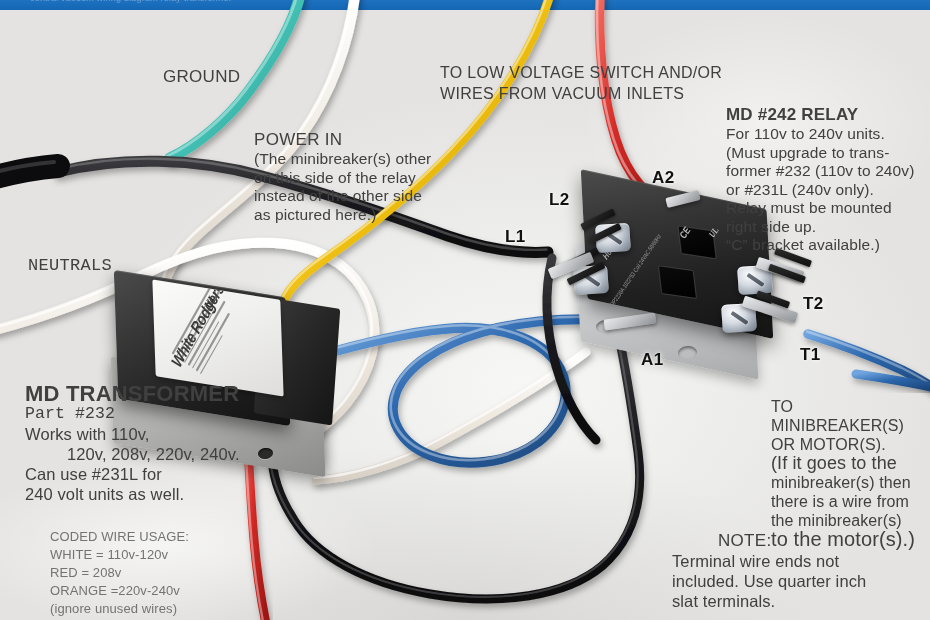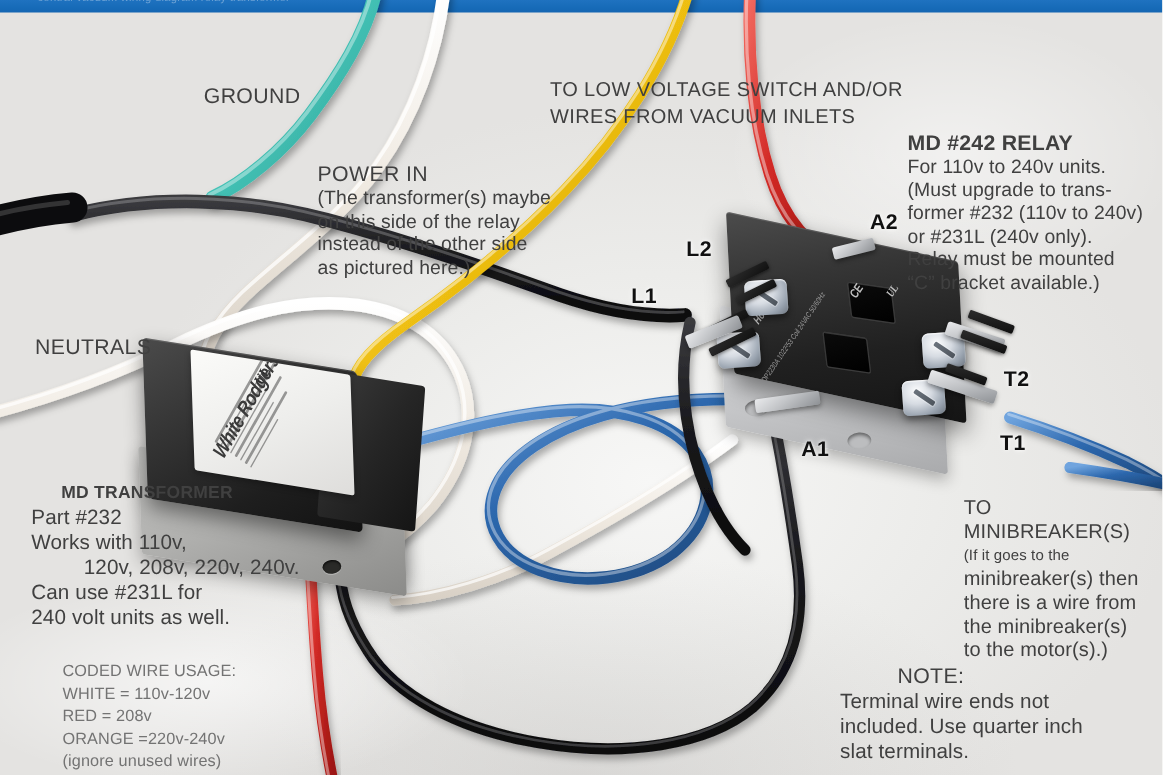--- a/index.html
+++ b/index.html
@@ -405,80 +405,82 @@
     <div class="spade" style="left:106px; top:26px; width:34px; height:10px; transform:rotate(-14deg);"></div>
     <div class="spade" style="left:44px;  top:148px; width:52px; height:11px; transform:rotate(-8deg);"></div>
 
     <div class="prong" style="left:214px; top:86px;  width:38px; height:7px; transform:rotate(20deg);"></div>
     <div class="prong" style="left:208px; top:102px; width:38px; height:7px; transform:rotate(20deg);"></div>
     <div class="prong" style="left:196px; top:128px; width:34px; height:7px; transform:rotate(20deg);"></div>
   </div>
 
   <div class="tlabel" style="left:505px; top:227px;">L1</div>
   <div class="tlabel" style="left:549px; top:190px;">L2</div>
-  <div class="tlabel" style="left:696px; top:168px;">A2</div>
+  <div class="tlabel" style="left:652px; top:168px;">A2</div>
   <div class="tlabel" style="left:641px; top:350px;">A1</div>
   <div class="tlabel" style="left:800px; top:345px;">T1</div>
   <div class="tlabel" style="left:803px; top:294px;">T2</div>
 
   <div class="callout" style="left:163px; top:66px;">
     <div class="cap">GROUND</div>
   </div>
 
-  <div class="callout" style="left:28px; top:267px;">
+  <div class="callout" style="left:28px; top:255px;font-family:Liberation Mono, monospace;">
     <div class="cap">NEUTRALS</div>
   </div>
 
   <div class="callout" style="left:254px; top:129px;">
     <div class="cap">POWER IN</div>
-    <div class="bd">(The transformer(s) maybe</div>
+    <div class="bd">(The minibreaker(s) other</div>
     <div class="bd">on this side of the relay</div>
     <div class="bd">instead of the other side</div>
     <div class="bd">as pictured here.)</div>
   </div>
 
   <div class="callout" style="left:440px; top:62px;">
     <div class="cap" style="font-size:16px;">TO LOW VOLTAGE SWITCH AND/OR</div>
     <div class="cap" style="font-size:16px;">WIRES FROM VACUUM INLETS</div>
   </div>
 
   <div class="callout" style="left:726px; top:104px;">
     <div class="hd">MD #242 RELAY</div>
     <div class="bd">For 110v to 240v units.</div>
     <div class="bd">(Must upgrade to trans-</div>
     <div class="bd">former #232 (110v to 240v)</div>
     <div class="bd">or #231L (240v only).</div>
     <div class="bd">Relay must be mounted</div>
+    <div class="bd">right side up.</div>
     <div class="bd">“C” bracket available.)</div>
   </div>
 
   <div class="callout" style="left:25px; top:383px;">
-    <div class="hd" style="font-size:14px;margin-left:24px;">MD TRANSFORMER</div>
-    <div class="bd" style="font-size:16.5px; line-height:20px;">Part #232</div>
+    <div class="hd" style="font-size:22px;">MD TRANSFORMER</div>
+    <div class="bd" style="font-size:16.5px; line-height:20px;font-family:Liberation Mono, monospace;">Part #232</div>
     <div class="bd" style="font-size:16.5px; line-height:20px;">Works with 110v,</div>
     <div class="bd" style="font-size:16.5px; line-height:20px;margin-left:42px;">120v, 208v, 220v, 240v.</div>
     <div class="bd" style="font-size:16.5px; line-height:20px;">Can use #231L for</div>
     <div class="bd" style="font-size:16.5px; line-height:20px;">240 volt units as well.</div>
   </div>
 
   <div class="wirecode" style="left:50px; top:528px;">
     <div>CODED WIRE USAGE:</div>
     <div>WHITE = 110v-120v</div>
     <div>RED = 208v</div>
     <div>ORANGE =220v-240v</div>
     <div>(ignore unused wires)</div>
   </div>
 
   <div class="callout" style="left:771px; top:397px;">
     <div class="bd" style="font-size:16px; line-height:19px;">TO MINIBREAKER(S)</div>
-    <div class="bd" style="font-size:12px; line-height:19px;">(If it goes to the</div>
+    <div class="bd" style="font-size:16px; line-height:19px;">OR MOTOR(S).</div>
+    <div class="bd" style="font-size:18px; line-height:19px;">(If it goes to the</div>
     <div class="bd" style="font-size:16px; line-height:19px;">minibreaker(s) then</div>
     <div class="bd" style="font-size:16px; line-height:19px;">there is a wire from</div>
     <div class="bd" style="font-size:16px; line-height:19px;">the minibreaker(s)</div>
-    <div class="bd" style="font-size:16px; line-height:19px;">to the motor(s).)</div>
+    <div class="bd" style="font-size:20px; line-height:19px;">to the motor(s).)</div>
   </div>
 
   <div class="callout" style="left:672px; top:531px;">
     <div class="cap" style="font-size:17px; line-height:20px;margin-left:46px;">NOTE:</div>
     <div class="bd" style="font-size:16.5px; line-height:20px;">Terminal wire ends not</div>
     <div class="bd" style="font-size:16.5px; line-height:20px;">included. Use quarter inch</div>
     <div class="bd" style="font-size:16.5px; line-height:20px;">slat terminals.</div>
   </div>
 
 </div>

